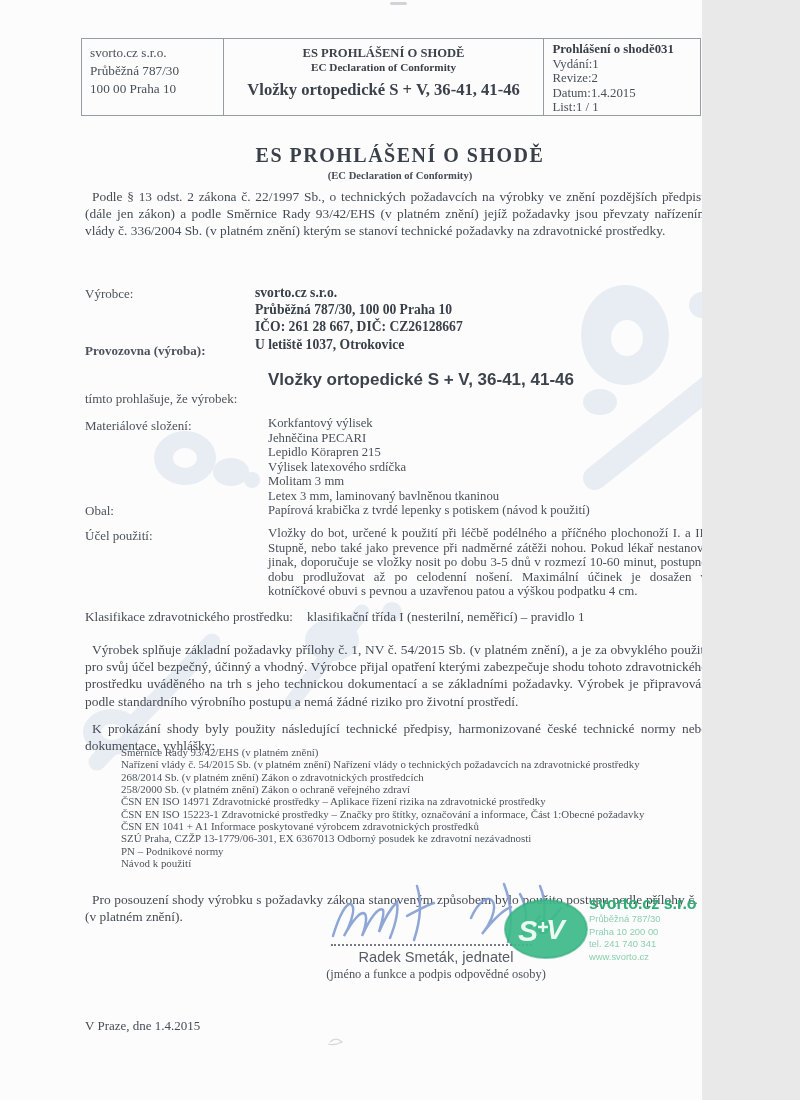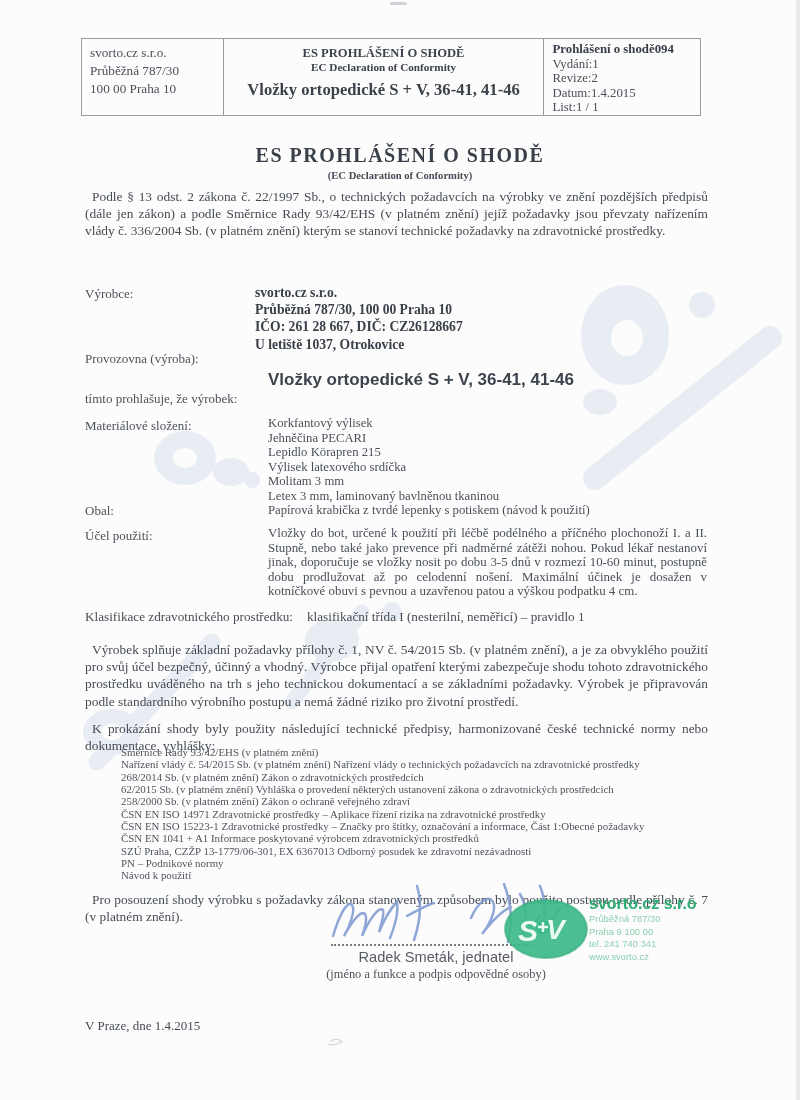--- a/index.html
+++ b/index.html
@@ -1,16 +1,16 @@
 <!DOCTYPE html>
 <html><head>
 <meta charset="utf-8">
 <style>
   html,body{margin:0;padding:0;background:#e9e9e9;}
-  .page{position:relative;width:796px;height:1100px;background:#fcfcfc;overflow:hidden;
+  .page{position:relative;width:702px;height:1100px;background:#fcfcfc;overflow:hidden;
         font-family:"Liberation Serif", serif;color:#464c55;}
   .layer{position:absolute;}
   .z1{z-index:1;} .z2{z-index:2;} .z3{z-index:3;}
   
   .hdr-table{top:38px;left:81px;width:620px;height:78px;display:flex;
              border:1px solid #979ca4;box-sizing:border-box;background:rgba(252,252,252,.6);}
   .hdr-cell{box-sizing:border-box;}
   .hdr-left{width:142px;border-right:1px solid #979ca4;padding:5px 8px;font-size:13.2px;line-height:18px;color:#4a505a;}
   .hdr-center{width:322px;border-right:1px solid #979ca4;text-align:center;padding-top:7px;color:#3c424b;}
   .hdr-center .t1{font-weight:bold;font-size:12.6px;}
@@ -97,21 +97,21 @@
       <div>100 00  Praha 10</div>
     </div>
     <div class="hdr-cell hdr-center">
       <div class="t1">ES PROHLÁŠENÍ O SHODĚ</div>
       <div class="t2">EC Declaration of Conformity</div>
       <div class="t3">Vložky ortopedické  S + V, 36-41, 41-46</div>
     </div>
     <div class="hdr-cell hdr-right">
       <div class="row first">
         <span>Prohlášení o shodě</span>
-        <span>094</span>
+        <span>031</span>
       </div>
       <div class="row">
           <span>Vydání:</span>
           <span>1</span>
         </div>
       <div class="row">
           <span>Revize:</span>
           <span>2</span>
         </div>
       <div class="row">
@@ -127,21 +127,21 @@
 
   <div class="layer doc-title z1">
     <div class="main">ES  PROHLÁŠENÍ O SHODĚ</div>
     <div class="sub">(EC Declaration of Conformity)</div>
   </div>
 
   <div class="layer para intro indent z1">Podle § 13 odst. 2 zákona č. 22/1997 Sb., o technických požadavcích na výrobky ve znění pozdějších předpisů (dále jen zákon) a podle Směrnice Rady 93/42/EHS (v platném znění) jejíž požadavky jsou převzaty nařízením vlády č. 336/2004 Sb. (v platném znění) kterým se stanoví technické požadavky na zdravotnické prostředky.</div>
 
   <div class="layer manufacturer z1">
     <div class="lblcol" style="top:2px;">Výrobce:</div>
-    <div class="lblcol" style="top:67px;">Provozovna (výroba):</div>
+    <div class="lblcol" style="top:59px;font-weight:bold;">Provozovna (výroba):</div>
     <div class="man-values">
       <div>svorto.cz s.r.o.</div>
       <div>Průběžná 787/30, 100 00  Praha 10</div>
       <div>IČO: 261 28 667,  DIČ: CZ26128667</div>
       <div>U letiště 1037, Otrokovice</div>
     </div>
   </div>
 
   <div class="layer declaration z1">
     <div class="lblcol" style="top:2px;margin-top:17px;">tímto prohlašuje, že výrobek:</div>
@@ -172,21 +172,20 @@
   </div>
 
   <div class="layer para conformity indent z1">Výrobek splňuje základní požadavky přílohy č. 1, NV č. 54/2015 Sb. (v platném znění), a je za obvyklého použití pro svůj účel bezpečný, účinný a vhodný. Výrobce přijal opatření kterými zabezpečuje shodu tohoto zdravotnického prostředku uváděného na trh s jeho technickou dokumentací a se základními požadavky. Výrobek je připravován podle standardního výrobního postupu a nemá žádné riziko pro životní prostředí.</div>
 
   <div class="layer para proof-intro indent z1">K prokázání shody byly použity následující technické předpisy, harmonizované české technické normy nebo dokumentace, vyhlášky:</div>
 
   <div class="layer standards z1">
     <div>Směrnice Rady 93/42/EHS (v platném znění)</div>
     <div>Nařízení vlády č. 54/2015 Sb. (v platném znění) Nařízení vlády o technických požadavcích na zdravotnické prostředky</div>
     <div>268/2014 Sb. (v platném znění) Zákon o zdravotnických prostředcích</div>
-    <div>62/2015 Sb. (v platném znění)  Vyhláška o provedení některých ustanovení zákona o zdravotnických prostředcích</div>
     <div>258/2000 Sb. (v platném znění)  Zákon o ochraně veřejného zdraví</div>
     <div>ČSN EN ISO 14971  Zdravotnické prostředky – Aplikace řízení rizika na zdravotnické prostředky</div>
     <div>ČSN EN ISO 15223-1  Zdravotnické prostředky – Značky pro štítky, označování a informace, Část 1:Obecné požadavky</div>
     <div>ČSN EN 1041 + A1 Informace poskytované výrobcem zdravotnických prostředků</div>
     <div>SZÚ Praha, CZŽP 13-1779/06-301, EX 6367013 Odborný posudek ke zdravotní nezávadnosti</div>
     <div>PN – Podnikové normy</div>
     <div>Návod k použití</div>
   </div>
 
   <div class="layer para closing indent z1">Pro posouzení shody výrobku s požadavky zákona stanoveným způsobem bylo použito postupu podle přílohy č. 7  (v platném znění).</div>
@@ -210,21 +209,21 @@
     <ellipse cx="44" cy="33" rx="41" ry="29" fill="none" stroke="#2fa878" stroke-width="2" opacity="0.6"></ellipse>
     <text x="16" y="45" font-family="Liberation Sans, sans-serif" font-size="30" font-weight="bold" font-style="italic" fill="#eafaf2">S</text>
     <text x="44" y="43" font-family="Liberation Sans, sans-serif" font-size="28" font-weight="bold" font-style="italic" fill="#eafaf2">V</text>
     <circle cx="41" cy="31" r="7" fill="#3cba88"></circle>
     <path d="M41,26 v10 M36,31 h10" stroke="#eafaf2" stroke-width="2.4" fill="none"></path>
   </svg>
 
   <div class="layer stamp-text z3">
     <div class="s-name">svorto.cz s.r.o</div>
     <div class="s-line">Průběžná 787/30</div>
-    <div class="s-line">Praha 9  100 00</div>
+    <div class="s-line">Praha 10  200 00</div>
     <div class="s-line">tel.  241 740 341</div>
     <div class="s-line">www.svorto.cz</div>
   </div>
 
   <div class="layer sig-name z2">Radek Smeták, jednatel</div>
   <div class="layer sig-caption z2">(jméno a funkce a podpis odpovědné osoby)</div>
 
   <div class="layer footer-date z1">V Praze, dne 1.4.2015</div>
 
 </div>

